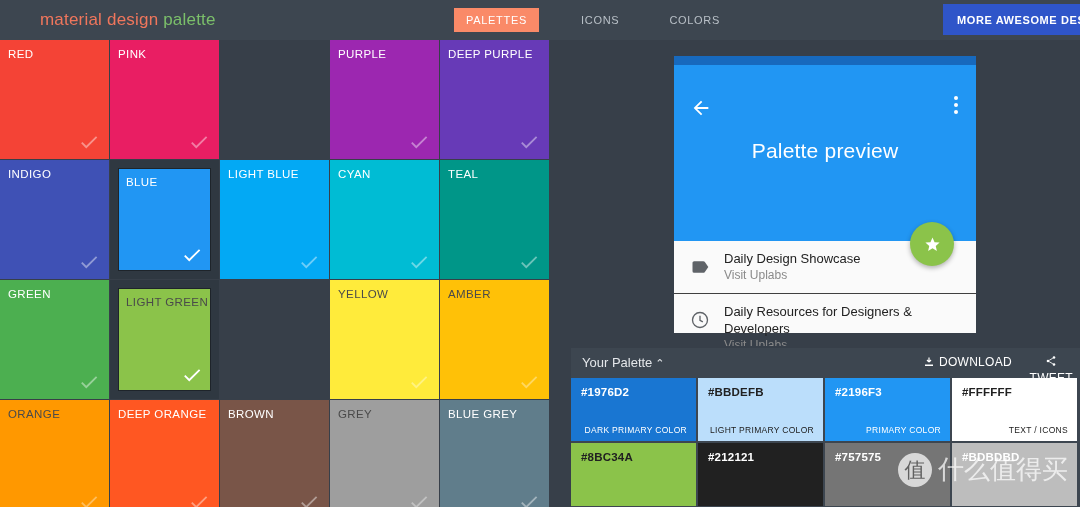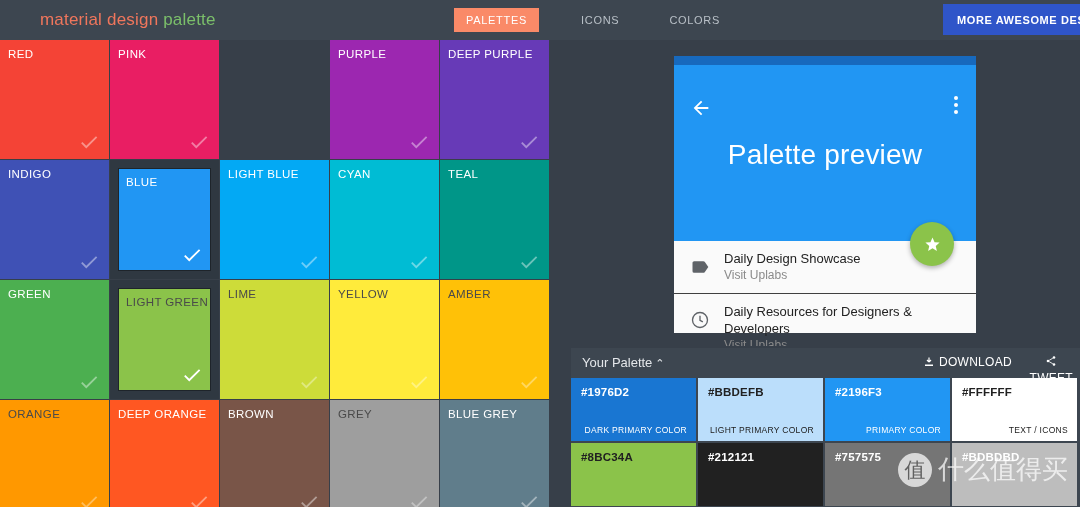--- a/index.html
+++ b/index.html
@@ -60,21 +60,21 @@
   .tile.empty { background: #373f49; cursor: default; }
 
   
   #phone { position: absolute; left: 674px; top: 56px; width: 302px; height: 290px; overflow: hidden; }
   #statusbar { height: 9px; background: #1769bd; }
   #appbar { position: relative; height: 176px; background: #2196f3; }
   #back-arrow { position: absolute; left: 16px; top: 32px; width: 22px; height: 22px; }
   #overflow { position: absolute; right: 18px; top: 31px; width: 4px; height: 18px; }
   #overflow i { display: block; width: 4px; height: 4px; background: #fff; border-radius: 50%; margin-bottom: 3px; }
   #phone-title { position: absolute; left: 0; right: 0; top: 74px; text-align: center; color: #fff;
-    font-size: 28px; font-weight: normal; letter-spacing: .2px; }
+    font-size: 21px; font-weight: normal; letter-spacing: .2px; }
   #phone-sub { position: absolute; left: 0; right: 0; top: 112px; text-align: center;
     color: rgba(255,255,255,.78); font-size: 12px; }
   #fab { position: absolute; left: 236px; top: 166px; width: 44px; height: 44px; border-radius: 50%;
     background: #8bc34a; display: flex; align-items: center; justify-content: center;
     box-shadow: 0 2px 5px rgba(0,0,0,.3); cursor: pointer; z-index: 5; }
   #fab svg { width: 17px; height: 17px; }
   #phone-list { background: #fafafa; height: 92px; }
   .prow { position: relative; height: 52px; padding: 9px 0 0 16px; }
   .prow + .prow { border-top: 1px solid #404040; }
   .prow .picon { position: absolute; left: 16px; top: 16px; width: 20px; height: 20px; }
@@ -218,29 +218,20 @@
       </div>
       <div class="tile sel dark" style="left: 110px; top: 240px;">
         <div class="swatch" style="background: rgb(139, 195, 74);"></div>
         <div class="lbl">LIGHT GREEN</div>
         <div class="check" style="color: rgb(255, 255, 255);">
           <svg viewBox="0 0 24 24">
             <path d="M9 16.2L4.8 12l-1.4 1.4L9 19 21 7l-1.4-1.4z" fill="currentColor"></path>
           </svg>
         </div>
       </div>
-      <div class="tile dark" style="left: 220px; top: 240px;">
-        <div class="swatch" style="background: rgb(205, 220, 57);"></div>
-        <div class="lbl">LIME</div>
-        <div class="check" style="color: rgba(255, 255, 255, 0.85);">
-          <svg viewBox="0 0 24 24">
-            <path d="M9 16.2L4.8 12l-1.4 1.4L9 19 21 7l-1.4-1.4z" fill="currentColor"></path>
-          </svg>
-        </div>
-      </div>
       <div class="tile dark" style="left: 330px; top: 240px;">
         <div class="swatch" style="background: rgb(255, 235, 59);"></div>
         <div class="lbl">YELLOW</div>
         <div class="check" style="color: rgba(255, 255, 255, 0.85);">
           <svg viewBox="0 0 24 24">
             <path d="M9 16.2L4.8 12l-1.4 1.4L9 19 21 7l-1.4-1.4z" fill="currentColor"></path>
           </svg>
         </div>
       </div>
       <div class="tile dark" style="left: 440px; top: 240px;">

